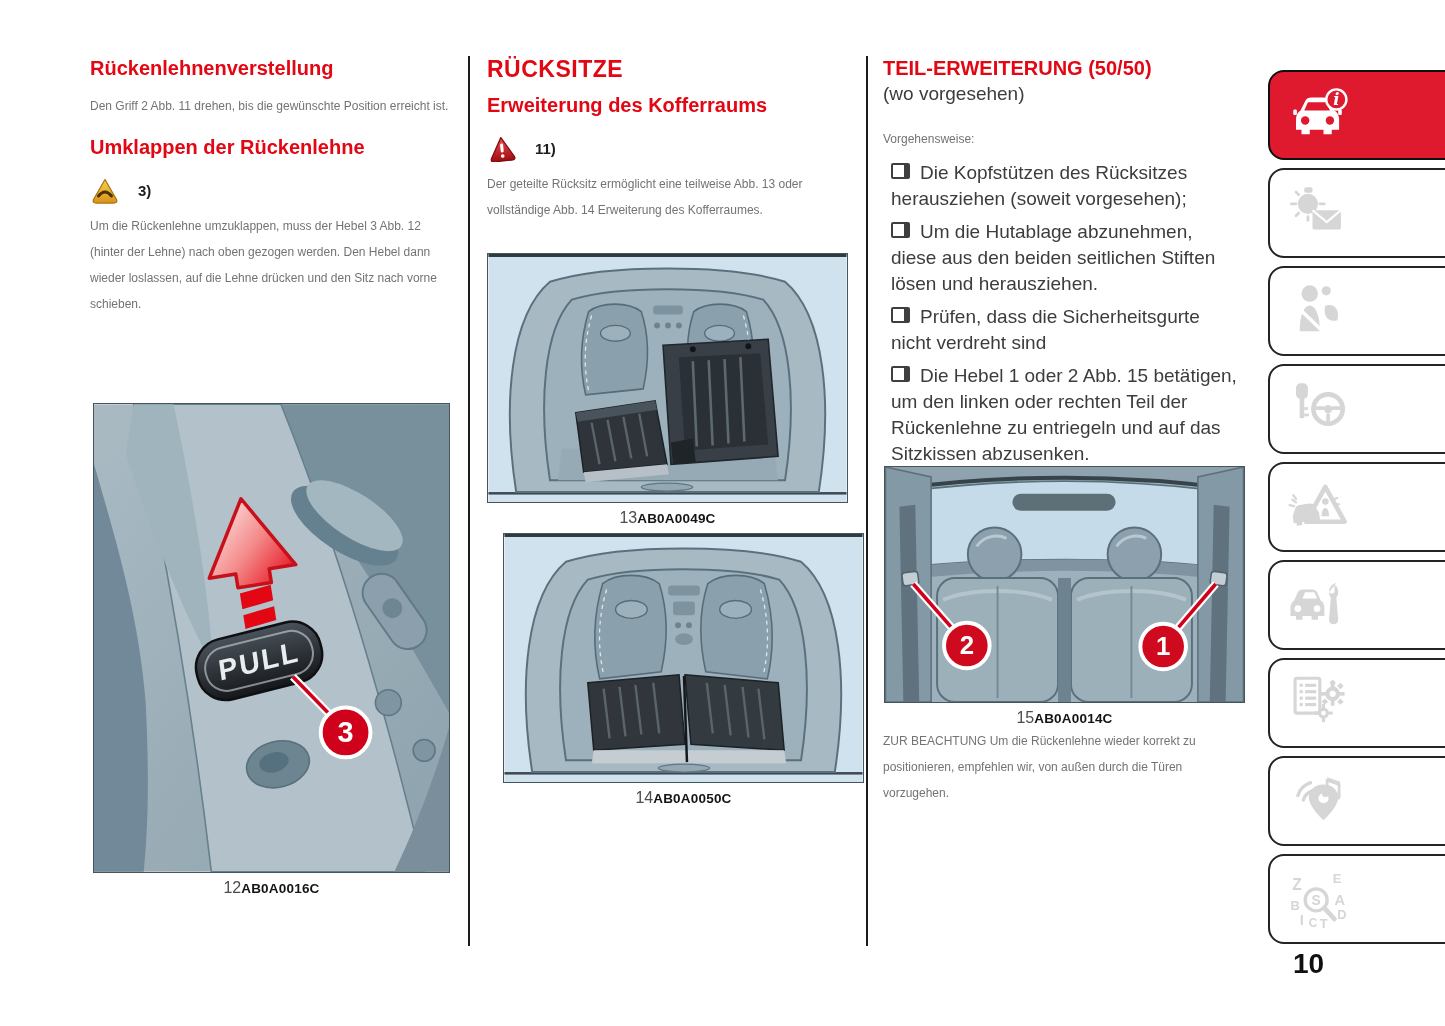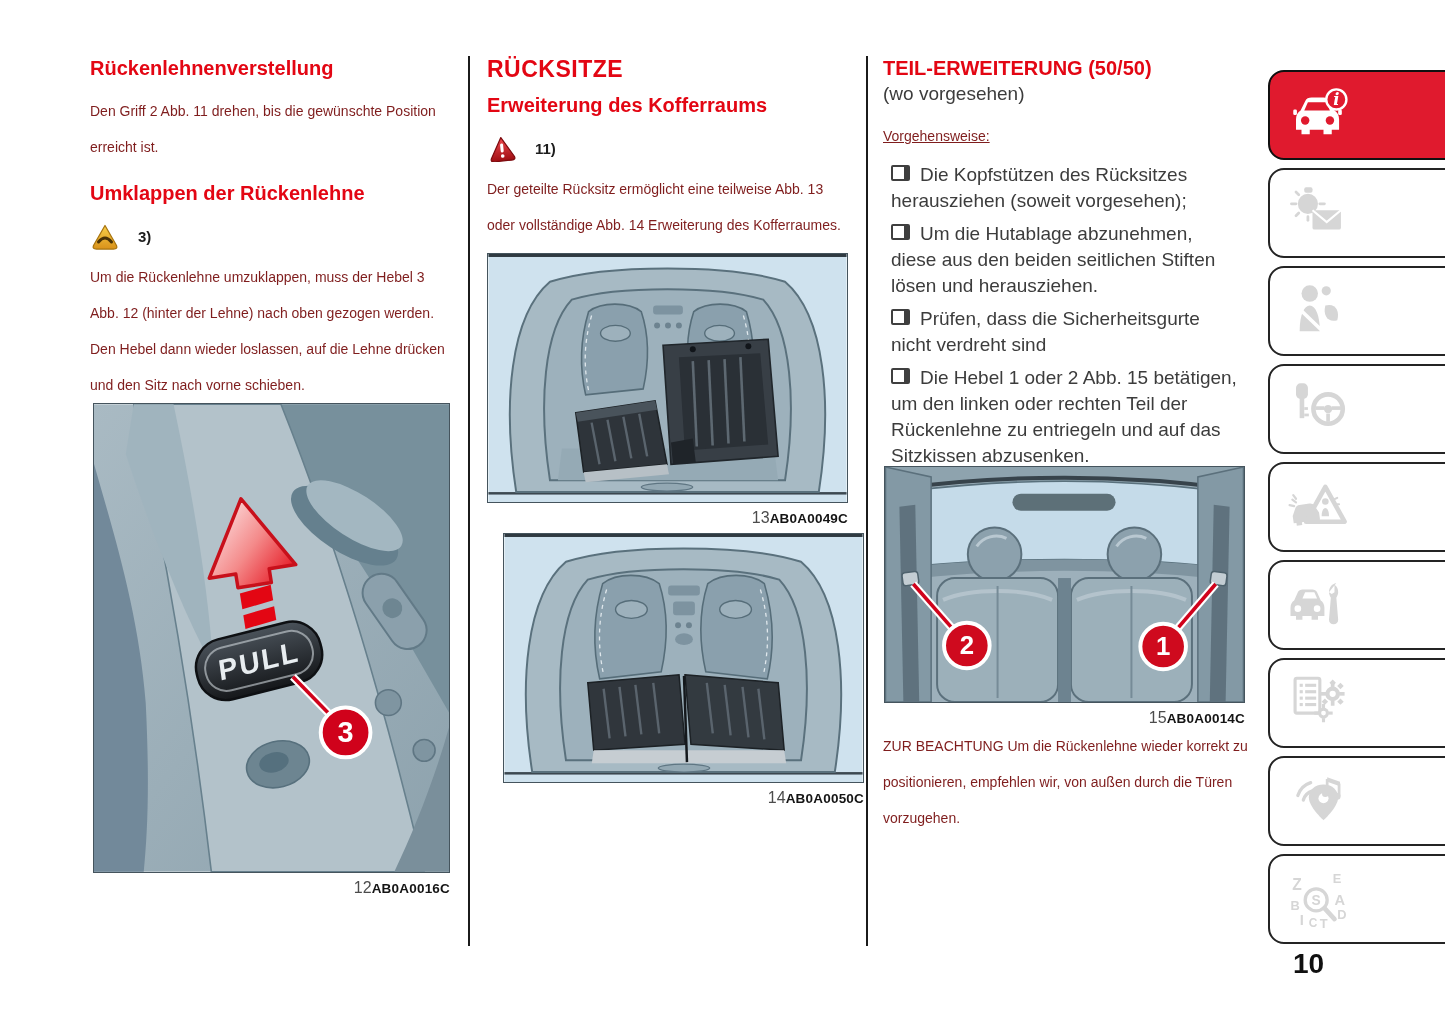--- a/index.html
+++ b/index.html
@@ -10,32 +10,32 @@
   }
   .col{position:absolute;top:56px;}
   #col-left{left:90px;width:362px;}
   #col-mid{left:487px;width:362px;}
   #col-right{left:883px;width:364px;}
 
   .h-red{color:#e30613;font-weight:bold;font-size:20px;line-height:24px;margin:0 0 13px;}
   .h-caps{font-size:23px;line-height:26px;letter-spacing:.5px;margin:0 0 11px;}
   .h-tight{margin:16px 0 10px;}
   .sub{color:#3c3c3c;font-size:19px;line-height:24px;margin:0 0 0;}
-  p.body{color:#7f1d1d;font-size:14px;line-height:36px;margin:0 0 14px;}
+  p.body{color:#737373;font-size:12px;line-height:26px;margin:0 0 14px;}
   p.bullet{color:#3c3c3c;font-size:19px;line-height:26px;margin:0 8px 7px;}
   .box{display:inline-block;width:11px;height:12px;border:2px solid #3f3f3f;border-right:6px solid #3f3f3f;border-radius:2px;margin-right:10px;}
   .warn-row{display:flex;align-items:center;gap:18px;margin:16px 0 8px;height:30px;}
   .warn-ref{font-weight:bold;font-size:15px;color:#1d1d1d;}
 
   .divider{position:absolute;top:56px;height:890px;width:2px;background:#1b1b1b;}
   #div1{left:468px;} #div2{left:866px;}
 
   .fig{position:absolute;}
   .fig svg.art{display:block;border:1px solid #45545d;box-sizing:border-box;}
-  .figcap{display:flex;justify-content:flex-end;align-items:baseline;margin-top:6px;}
+  .figcap{display:flex;justify-content:center;align-items:baseline;margin-top:6px;}
   .fignum{font-size:16px;color:#4c4c4c;}
   .figcode{font-size:13.5px;font-weight:bold;color:#141414;letter-spacing:.2px;}
 
   #sidebar{position:absolute;left:1268px;top:70px;width:200px;}
   .tab{box-sizing:border-box;width:200px;height:90px;margin-bottom:8px;background:#fff;
        border:2.5px solid #242424;border-radius:16px;display:flex;align-items:center;}
   .tab.active{background:#e01a2e;border-color:#101010;}
   .tab svg{width:66px;height:66px;margin-left:15px;flex:0 0 auto;}
 
   #page-num{position:absolute;left:1293px;top:948px;font-size:28px;font-weight:bold;color:#101010;}
@@ -242,21 +242,21 @@
     <span class="fignum">14</span>
     <span class="figcode">AB0A0050C</span>
   </div>
 </div>
 
 <div class="divider" id="div2"></div>
 
 <div class="col" id="col-right">
   <h3 class="h-red" style="margin-bottom:2px;">TEIL-ERWEITERUNG (50/50)</h3>
   <div class="sub">(wo vorgesehen)</div>
-  <p class="body" style="margin:12px 0 8px;text-decoration:underline;">Vorgehensweise:</p>
+  <p class="body" style="margin:20px 0 8px;">Vorgehensweise:</p>
   <p class="bullet"><span class="box"></span><span>Die Kopfstützen des Rücksitzes herausziehen (soweit vorgesehen);</span></p>
   <p class="bullet"><span class="box"></span><span>Um die Hutablage abzunehmen, diese aus den beiden seitlichen Stiften lösen und herausziehen.</span></p>
   <p class="bullet"><span class="box"></span><span>Prüfen, dass die Sicherheitsgurte nicht verdreht sind</span></p>
   <p class="bullet"><span class="box"></span><span>Die Hebel 1 oder 2 Abb. 15 betätigen, um den linken oder rechten Teil der Rückenlehne zu entriegeln und auf das Sitzkissen abzusenken.</span></p>
 </div>
 
 <div class="fig" style="left:884px;top:466px;width:361px;">
   <svg class="art" width="361" height="237" viewBox="0 0 361 237">
     <rect width="361" height="237" fill="#9db0bb"></rect>
     <rect width="361" height="16" fill="#8ea3ae"></rect>

